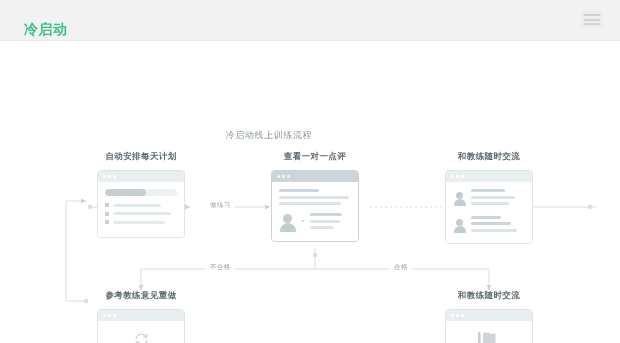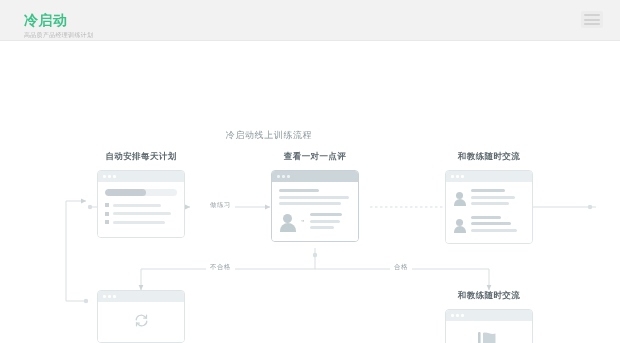--- a/index.html
+++ b/index.html
@@ -10,21 +10,21 @@
     overflow: hidden;
   }
 
   
   .header {
     position: relative;
     height: 41px;
     background: #f2f2f2;
     border-bottom: 1px solid #e8e8e8;
   }
-  .brand { position: absolute; left: 24px; top: 13px; }
+  .brand { position: absolute; left: 24px; top: 22px; }
   .brand-title {
     font-size: 14px; font-weight: bold; color: #3cc188;
     letter-spacing: .5px; line-height: 15px;
   }
   .brand-sub {
     font-size: 6px; color: #b4b4b4; line-height: 9px;
     margin-top: 3px; letter-spacing: .3px;
   }
   .menu-btn {
     position: absolute; right: 17px; top: 11px;
@@ -238,20 +238,21 @@
             <div class="tline b" style="width:30px;"></div>
             <div class="tline b" style="width:40px;"></div>
             <div class="tline" style="width:46px;"></div>
           </div>
         </div>
       </div>
     </div>
   </div>
 
   <div class="node" style="left:85px;top:249px;">
+    <div class="node-label">参考教练意见重做</div>
     <div class="win">
       <div class="win-bar">
           <b></b>
           <b></b>
           <b></b>
         </div>
       <div class="win-body">
         <div class="refresh">
           <svg width="15" height="15" viewBox="0 0 24 24" fill="none" stroke="#cbd4d8" stroke-width="2" stroke-linecap="round">
             <path d="M3.5 11a8 8 0 0 1 13.4-5.4L20 8"></path>

